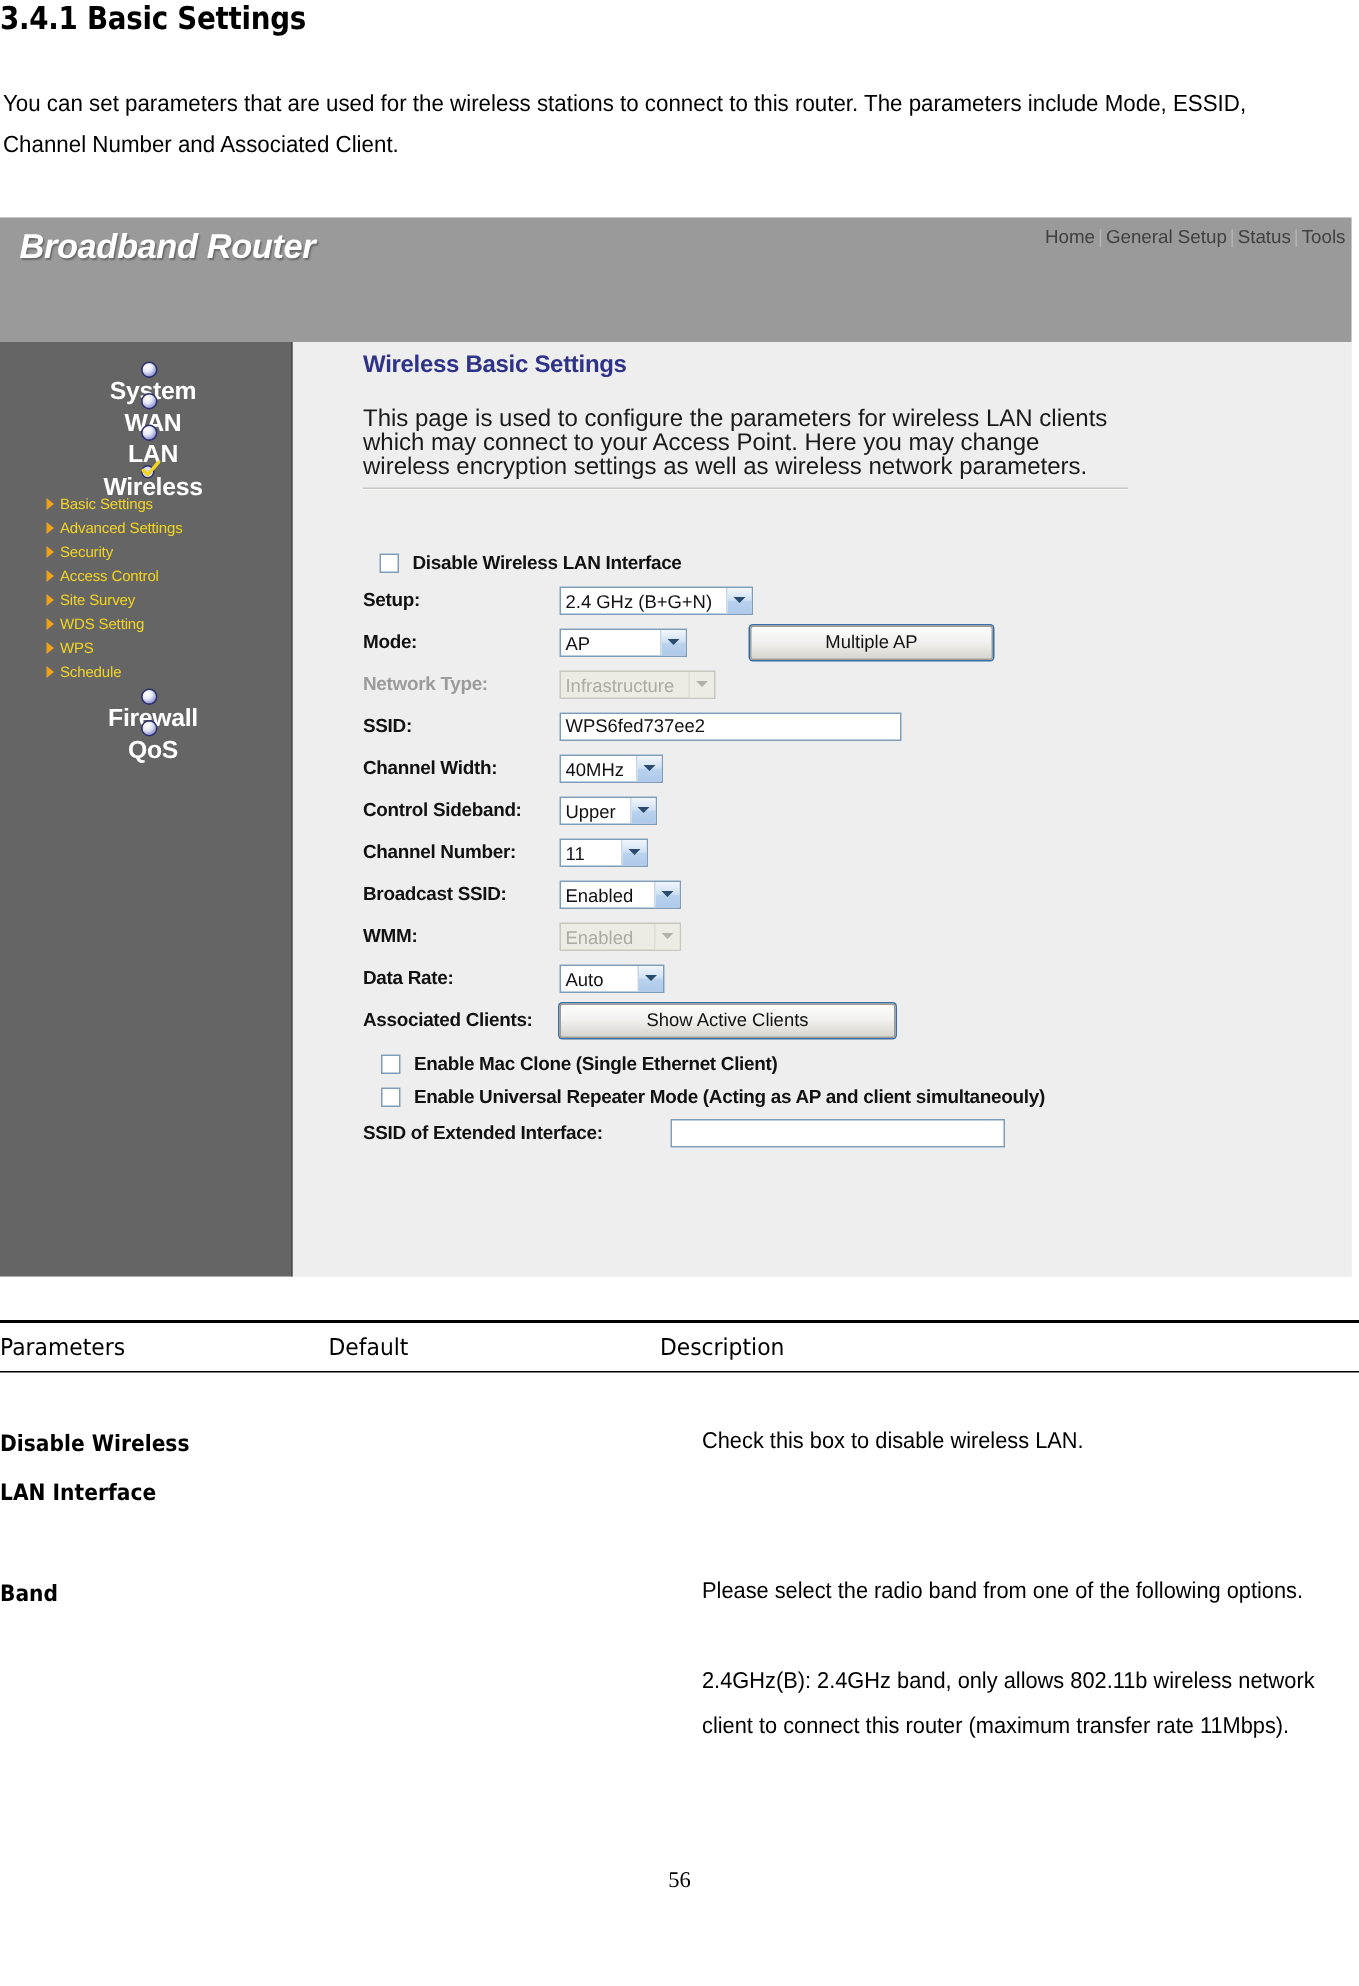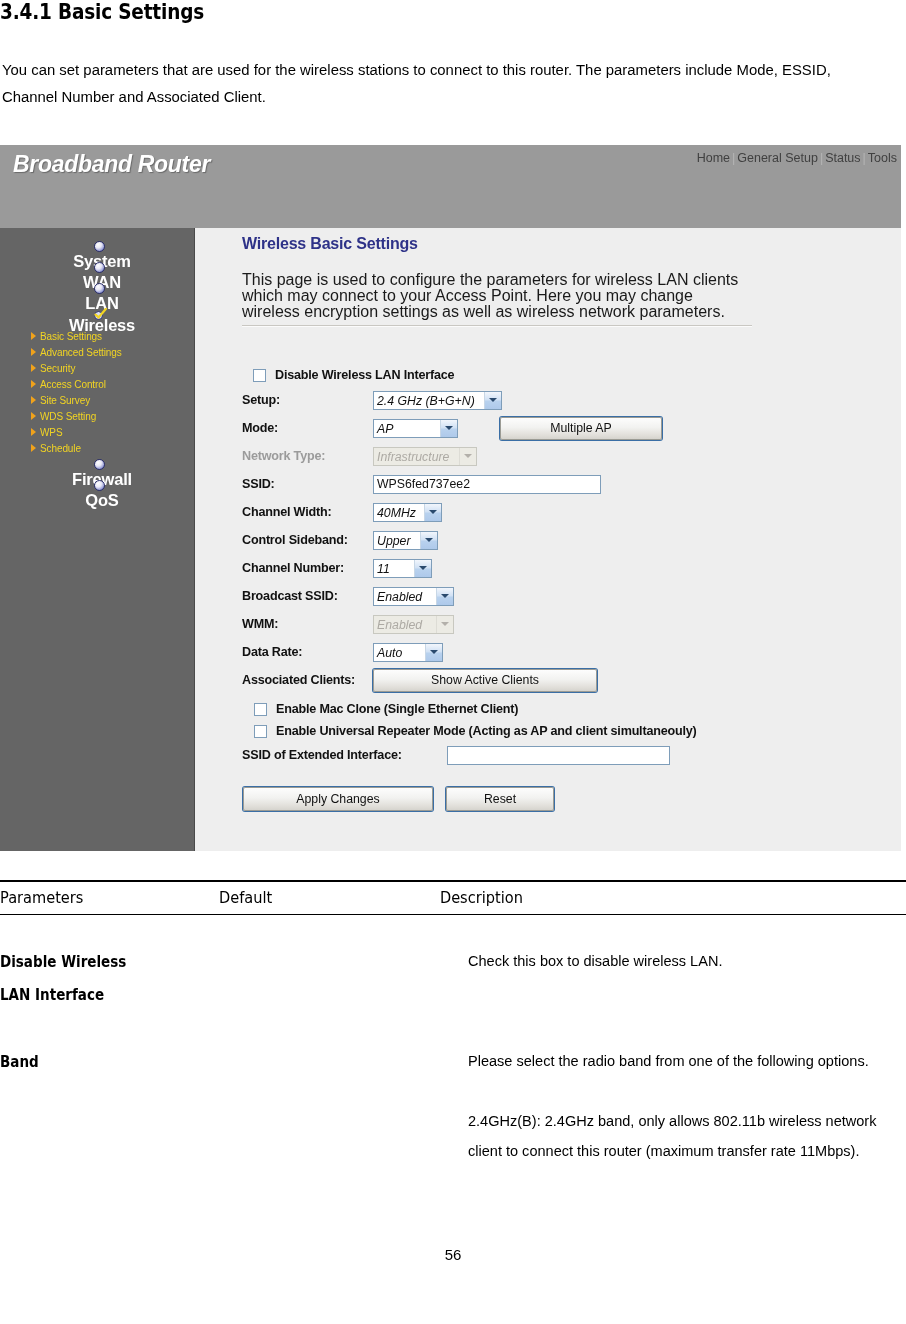--- a/index.html
+++ b/index.html
@@ -229,21 +229,20 @@
     box-sizing: border-box;
     font-size: 12.3px;
     color: #111;
   }
   .sel .val {
     padding: 1px 4px 0 3px;
     display: flex;
     align-items: center;
     white-space: nowrap;
     flex: 1 1 auto;
-    font-style: italic;
   }
   .sel .arrow {
     width: 16px;
     flex: 0 0 auto;
     background: linear-gradient(to bottom, #f2f6fc 0%, #cfe0f4 48%, #b9d2ee 52%, #aec9ea 100%);
     border-left: 1px solid #c8d7e6;
     display: flex;
     align-items: center;
     justify-content: center;
   }
@@ -351,21 +350,21 @@
   .td-desc.wide-font {
     font-family: "Liberation Sans", sans-serif;
   }
 
   .pagenum {
     position: absolute;
     left: 0;
     top: 1246px;
     width: 906px;
     text-align: center;
-    font-family: Liberation Sans, sans-serif;
+    font-family: Liberation Serif, serif;
     font-size: 15px;
   }
 </style>
 </head>
 <body>
 
 <div class="doc-h1">3.4.1 Basic Settings</div>
 <div class="doc-intro">You can set parameters that are used for the wireless stations to connect to this router. The parameters include Mode, ESSID, Channel Number and Associated Client.</div>
 
 <div class="router">
@@ -572,24 +571,20 @@
       <div class="chk-row indent2">
         <span class="checkbox"></span>
         <span class="chk-label">Enable Universal Repeater Mode (Acting as AP and client simultaneouly)</span>
       </div>
 
       <div class="f-row" style="height:26px">
         <span class="f-label" style="width:205px">SSID of Extended Interface:</span>
         <span class="txt" style="width:223px"></span>
       </div>
 
-      <div class="btn-row">
-        <span class="btn" style="width:132px">Apply Changes</span>
-        <span class="btn" style="width:50px">Reset</span>
-      </div>
 
     </div>
   </div>
 </div>
 
 <div class="ptable">
   <div class="rule"></div>
   <div class="thead">
     <div class="th-param">Parameters</div>
     <div class="th-default">Default</div>

